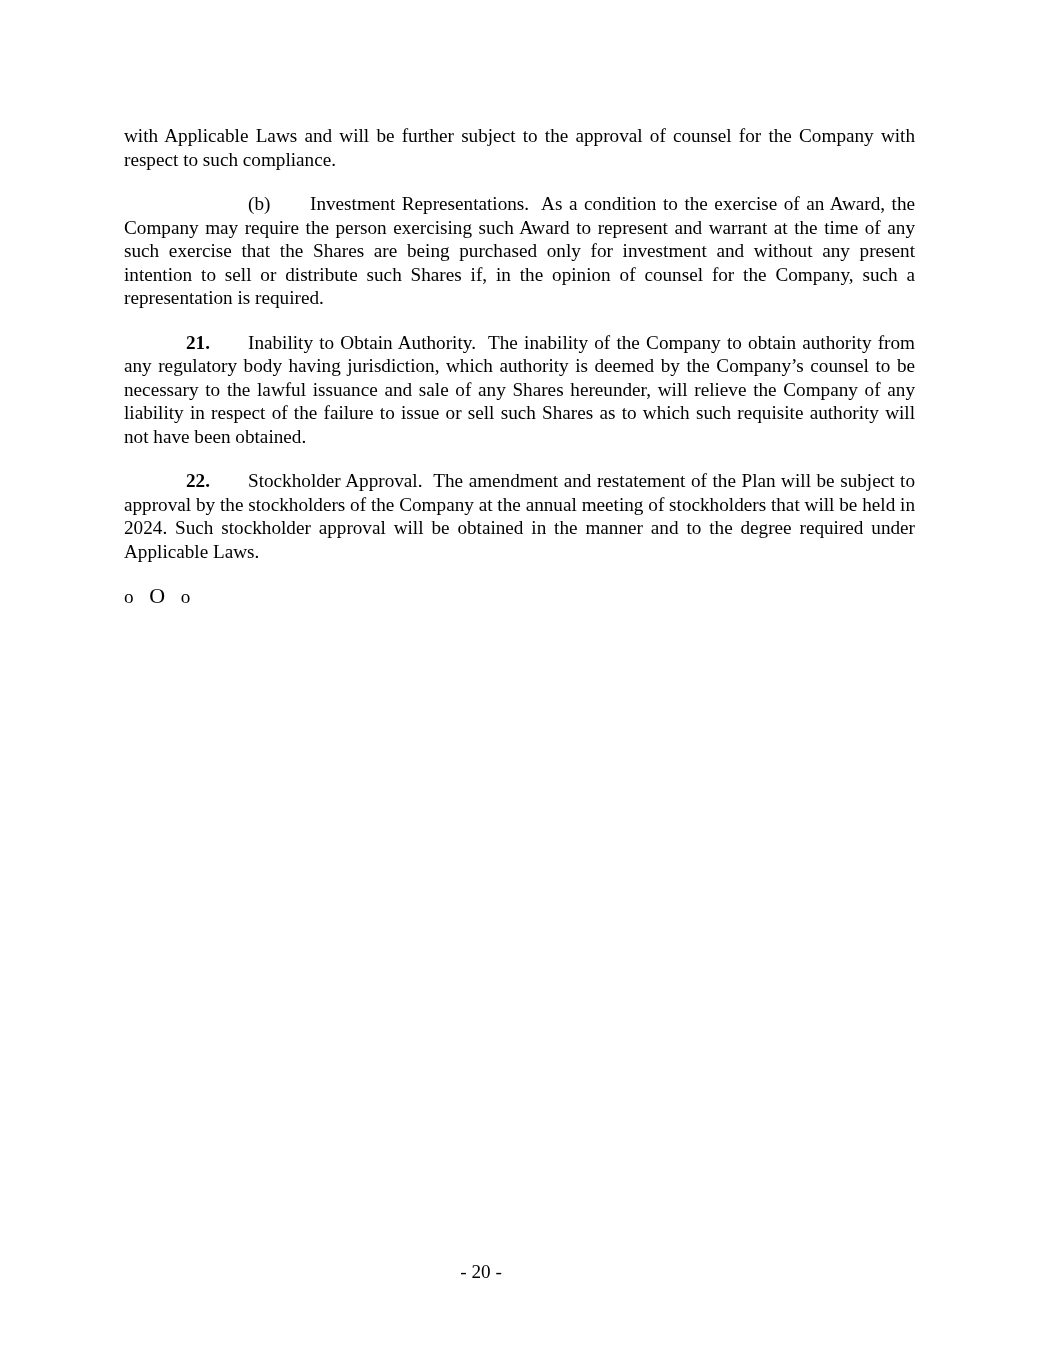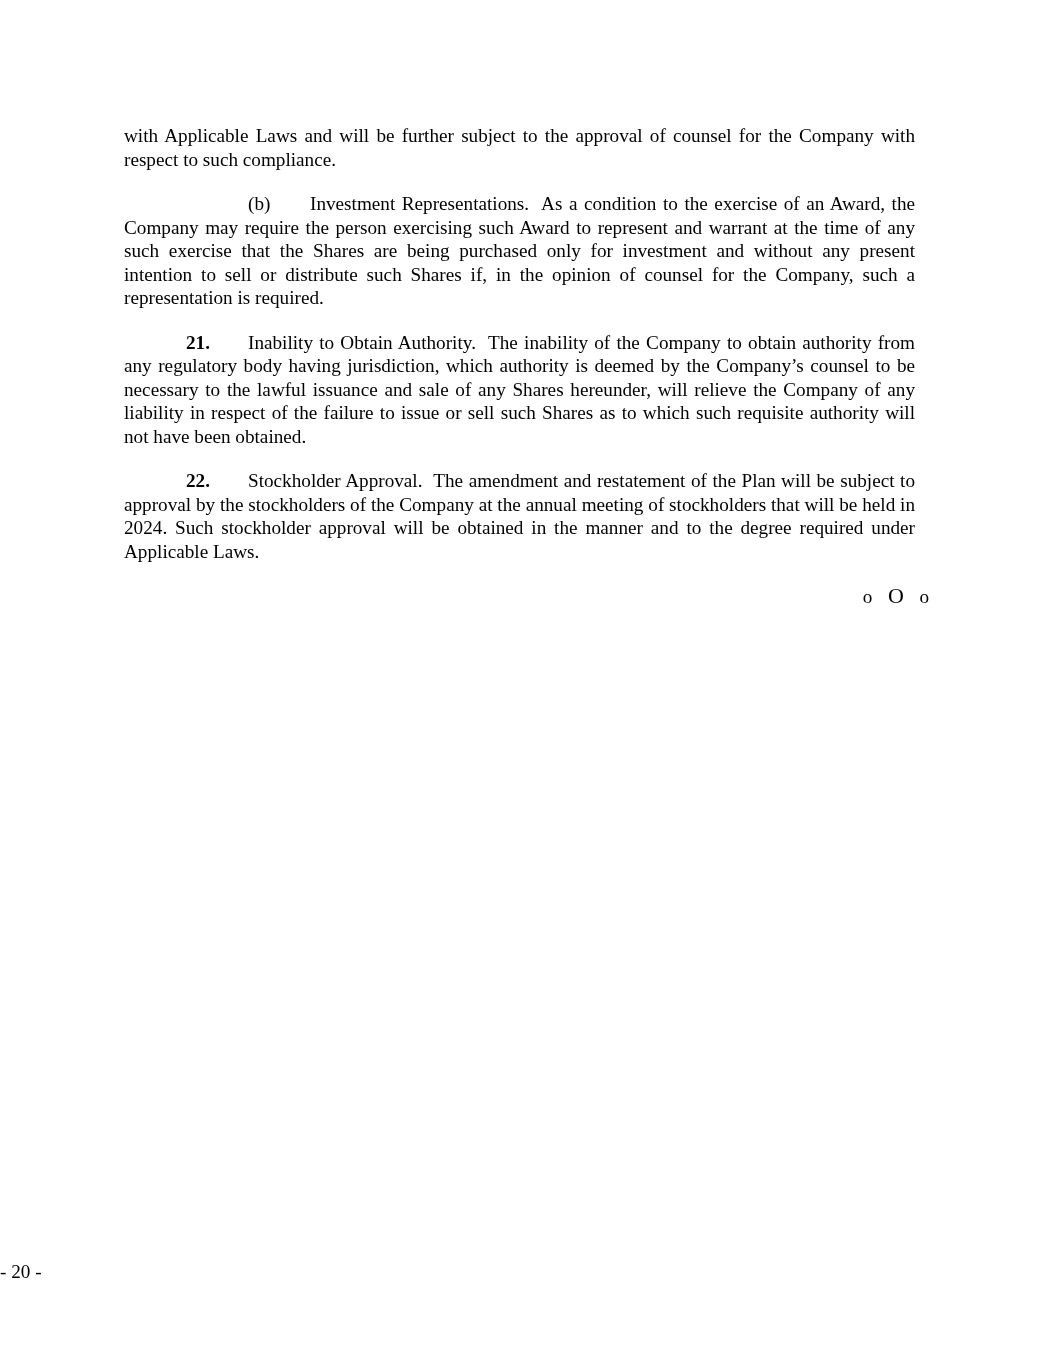--- a/index.html
+++ b/index.html
@@ -7,23 +7,23 @@
          font-family: "Liberation Serif", "DejaVu Serif", serif; color: #000; }
   .page { position: absolute; left: 124px; top: 124px; width: 807px;
           font-size: 19.2px; line-height: 23.5px; }
   p { margin: 0 16px 21px 0; text-align: justify; text-align-last: left; }
   .indent-b { text-indent: 124px; }
   .indent-n { text-indent: 62px; }
   .num { display: inline-block; text-indent: 0; }
   .num-b { width: 62px; }
   .num-n { width: 62px; font-weight: bold; }
   .u { text-underline-offset: 2px; }
-  .ornament { text-align: right; margin-top: 3px; font-size: 19.2px; letter-spacing: 2px; }
+  .ornament { text-align: left; margin-top: 3px; font-size: 19.2px; letter-spacing: 2px; }
   .ornament .big { font-size: 22px; }
-  .footer { position: absolute; left: 0; width: 962px; top: 1261px; text-align: left;
+  .footer { position: absolute; left: 0; width: 962px; top: 1261px; text-align: center;
             font-size: 19.2px; }
 </style>
 </head>
 <body>
 
 <div class="page">
   <p>with Applicable Laws and will be further subject to the approval of counsel for the Company with respect to such compliance.</p>
 
   <p class="indent-b"><span class="num num-b">(b)</span><span class="u">Investment Representations</span>.&nbsp; <span>As a condition to the exercise of an Award, the Company may require the person exercising such Award to represent and warrant at the time of any such exercise that the Shares are being purchased only for investment and without any present intention to sell or distribute such Shares if, in the opinion of counsel for the Company, such a representation is required.</span></p>
 

